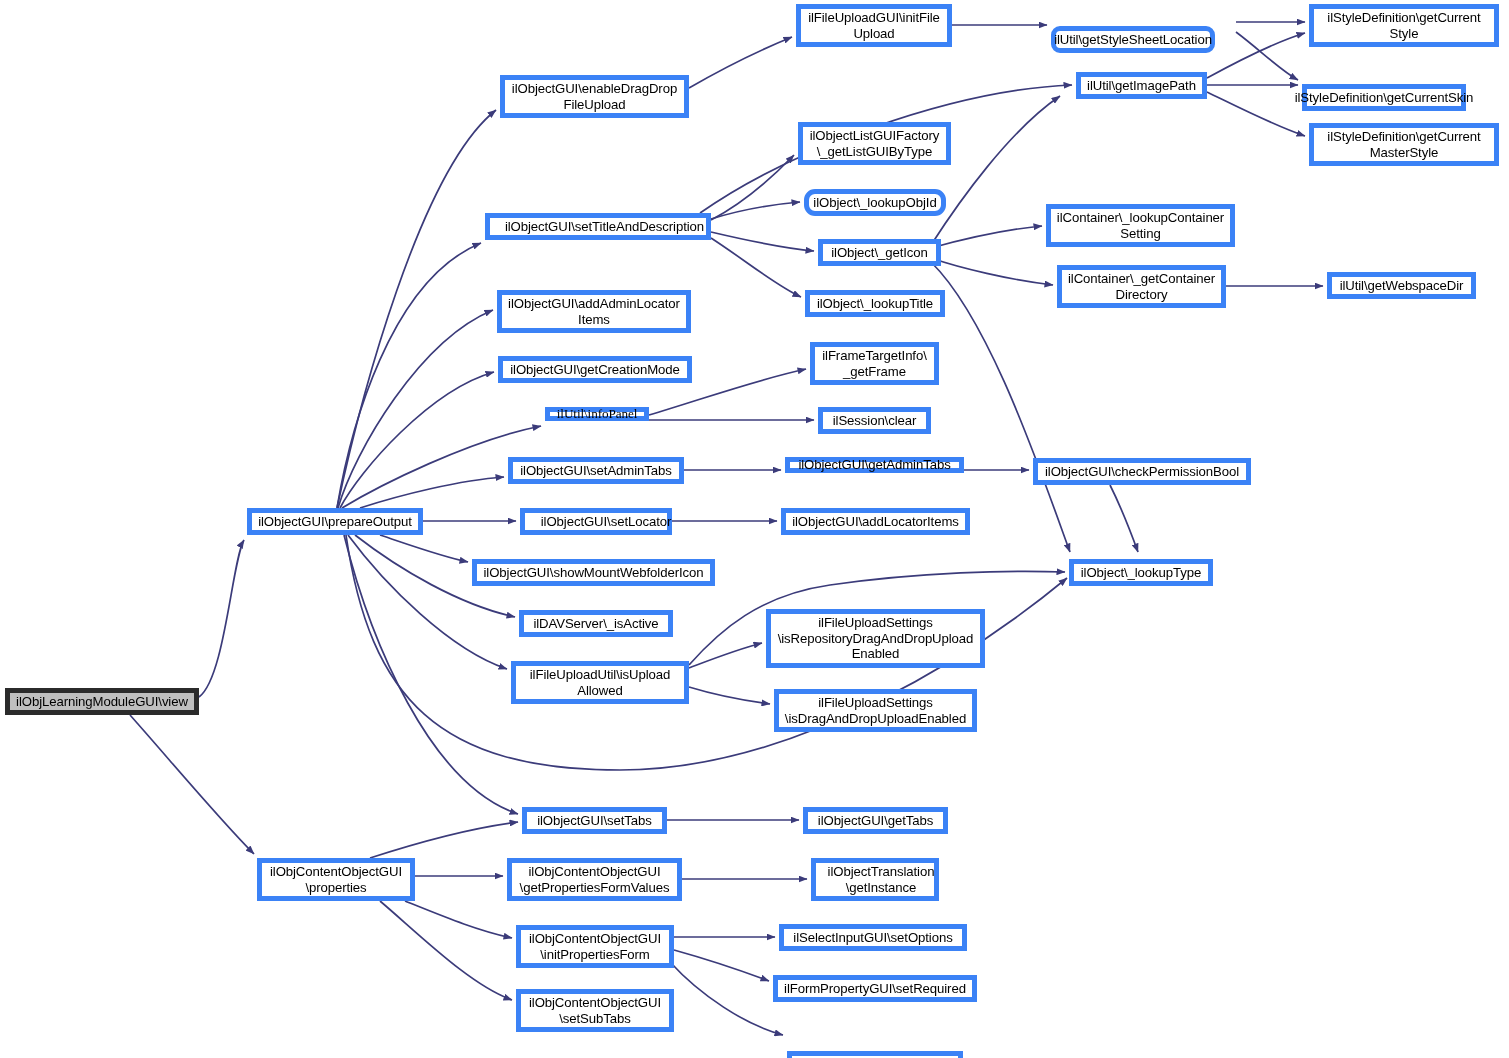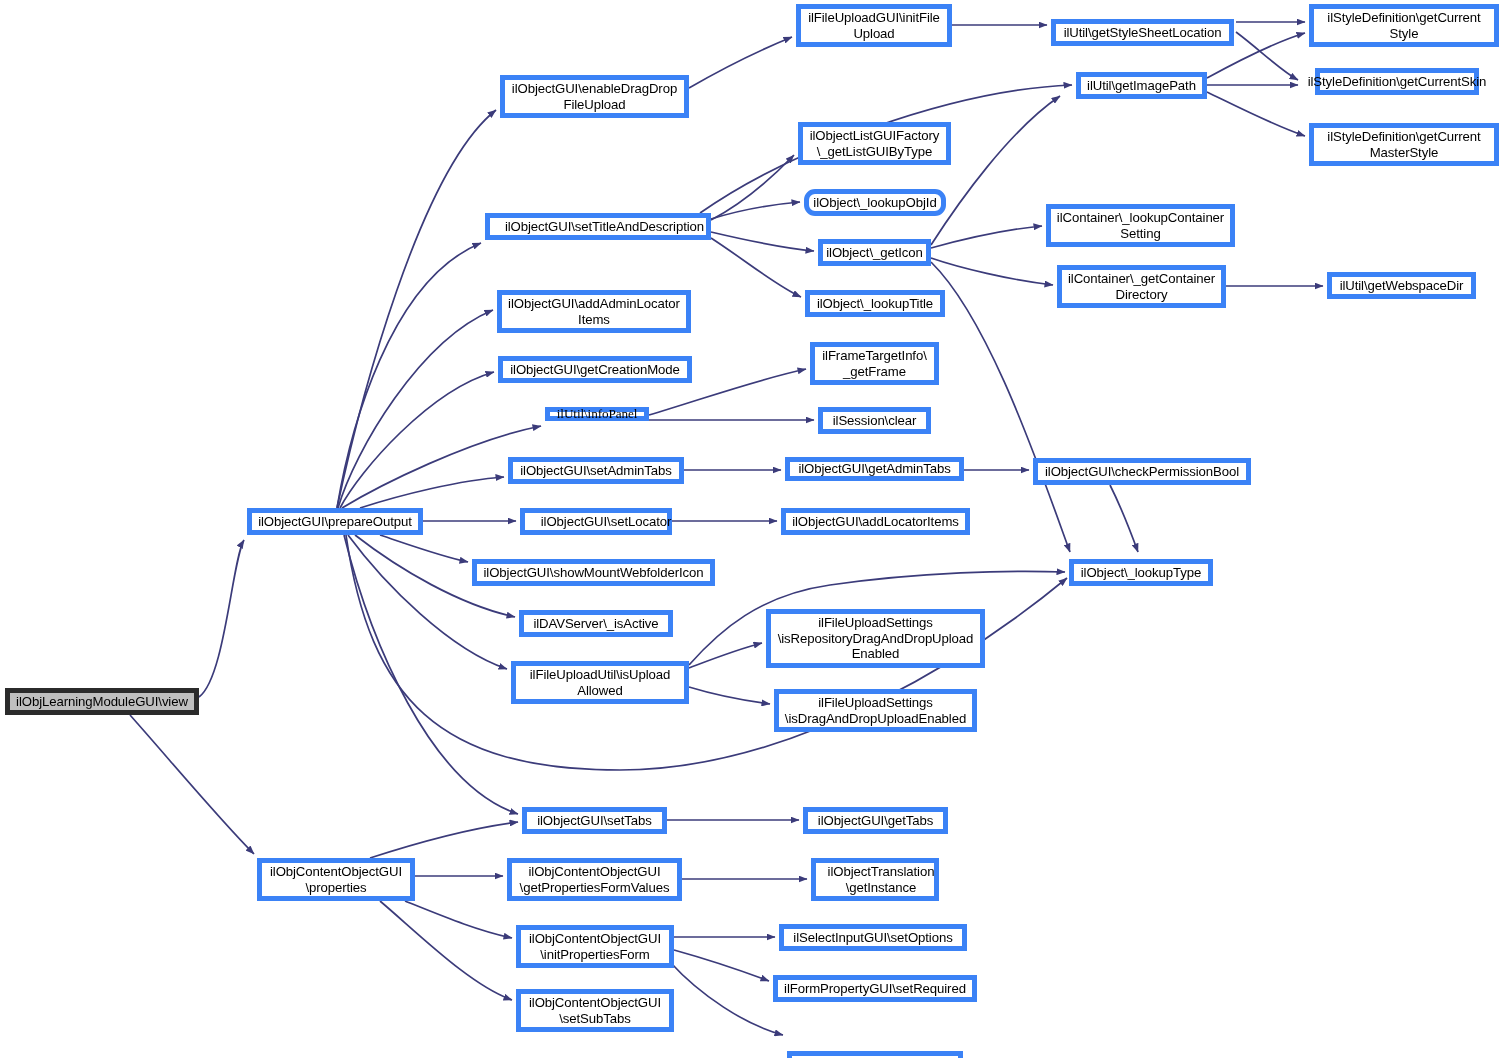--- a/index.html
+++ b/index.html
@@ -128,46 +128,46 @@
 \getPropertiesFormValues</div>
       <div class="node" style="left: 516px; top: 925px; width: 158px; height: 43px;">ilObjContentObjectGUI
 \initPropertiesForm</div>
       <div class="node" style="left: 516px; top: 989px; width: 158px; height: 43px;">ilObjContentObjectGUI
 \setSubTabs</div>
       <div class="node" style="left: 796px; top: 4px; width: 156px; height: 43px;">ilFileUploadGUI\initFile
 Upload</div>
       <div class="node" style="left: 798px; top: 122px; width: 153px; height: 43px;">ilObjectListGUIFactory
 \_getListGUIByType</div>
       <div class="node" style="left: 804px; top: 189px; width: 142px; height: 27px; border-radius: 11px;">ilObject\_lookupObjId</div>
-      <div class="node" style="left: 818px; top: 239px; width: 113px; height: 27px;">ilObject\_getIcon</div>
+      <div class="node" style="left: 818px; top: 239px; width: 123px; height: 27px;">ilObject\_getIcon</div>
       <div class="node" style="left: 805px; top: 290px; width: 140px; height: 27px;">ilObject\_lookupTitle</div>
       <div class="node" style="left: 810px; top: 342px; width: 129px; height: 43px;">ilFrameTargetInfo\
 _getFrame</div>
       <div class="node" style="left: 818px; top: 407px; width: 113px; height: 27px;">ilSession\clear</div>
-      <div class="node" style="left: 785px; top: 457px; width: 179px; height: 24px;">ilObjectGUI\getAdminTabs</div>
+      <div class="node" style="left: 785px; top: 457px; width: 179px; height: 16px;">ilObjectGUI\getAdminTabs</div>
       <div class="node" style="left: 781px; top: 508px; width: 189px; height: 27px;">ilObjectGUI\addLocatorItems</div>
       <div class="node" style="left: 766px; top: 609px; width: 219px; height: 59px;">ilFileUploadSettings
 \isRepositoryDragAndDropUpload
 Enabled</div>
       <div class="node" style="left: 774px; top: 689px; width: 203px; height: 43px;">ilFileUploadSettings
 \isDragAndDropUploadEnabled</div>
       <div class="node" style="left: 803px; top: 807px; width: 145px; height: 27px;">ilObjectGUI\getTabs</div>
       <div class="node" style="left: 811px; top: 858px; width: 128px; height: 43px; padding-left: 12px;">ilObjectTranslation
 \getInstance</div>
       <div class="node" style="left: 779px; top: 924px; width: 188px; height: 27px;">ilSelectInputGUI\setOptions</div>
       <div class="node" style="left: 773px; top: 975px; width: 204px; height: 27px;">ilFormPropertyGUI\setRequired</div>
       <div class="node" style="left: 787px; top: 1051px; width: 176px; height: 27px; padding-left: 44px;">ilFormPropertyGUI\setInfo</div>
-      <div class="node" style="left: 1051px; top: 19px; width: 183px; height: 27px;">ilUtil\getStyleSheetLocation</div>
+      <div class="node" style="left: 1051px; top: 26px; width: 164px; height: 27px; border-radius: 9px;">ilUtil\getStyleSheetLocation</div>
       <div class="node" style="left: 1076px; top: 72px; width: 131px; height: 27px;">ilUtil\getImagePath</div>
       <div class="node" style="left: 1046px; top: 204px; width: 189px; height: 43px;">ilContainer\_lookupContainer
 Setting</div>
       <div class="node" style="left: 1057px; top: 265px; width: 169px; height: 43px;">ilContainer\_getContainer
 Directory</div>
       <div class="node" style="left: 1033px; top: 458px; width: 218px; height: 27px;">ilObjectGUI\checkPermissionBool</div>
       <div class="node" style="left: 1069px; top: 559px; width: 144px; height: 27px;">ilObject\_lookupType</div>
       <div class="node" style="left: 1309px; top: 4px; width: 190px; height: 43px;">ilStyleDefinition\getCurrent
 Style</div>
-      <div class="node" style="left: 1302px; top: 68px; width: 164px; height: 27px; margin-left: 13px;">ilStyleDefinition\getCurrentSkin</div>
+      <div class="node" style="left: 1302px; top: 84px; width: 164px; height: 27px;">ilStyleDefinition\getCurrentSkin</div>
       <div class="node" style="left: 1309px; top: 123px; width: 190px; height: 43px;">ilStyleDefinition\getCurrent
 MasterStyle</div>
       <div class="node" style="left: 1327px; top: 272px; width: 149px; height: 27px;">ilUtil\getWebspaceDir</div>
     </div>
 </div>
 
 </body></html>

